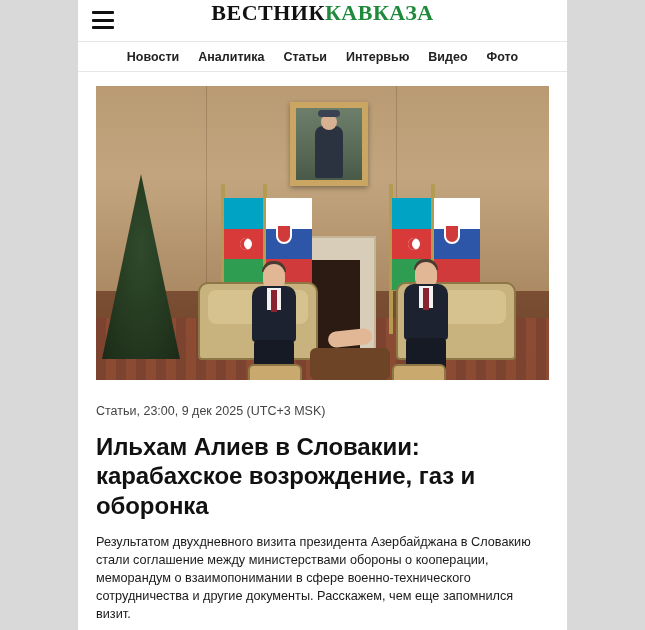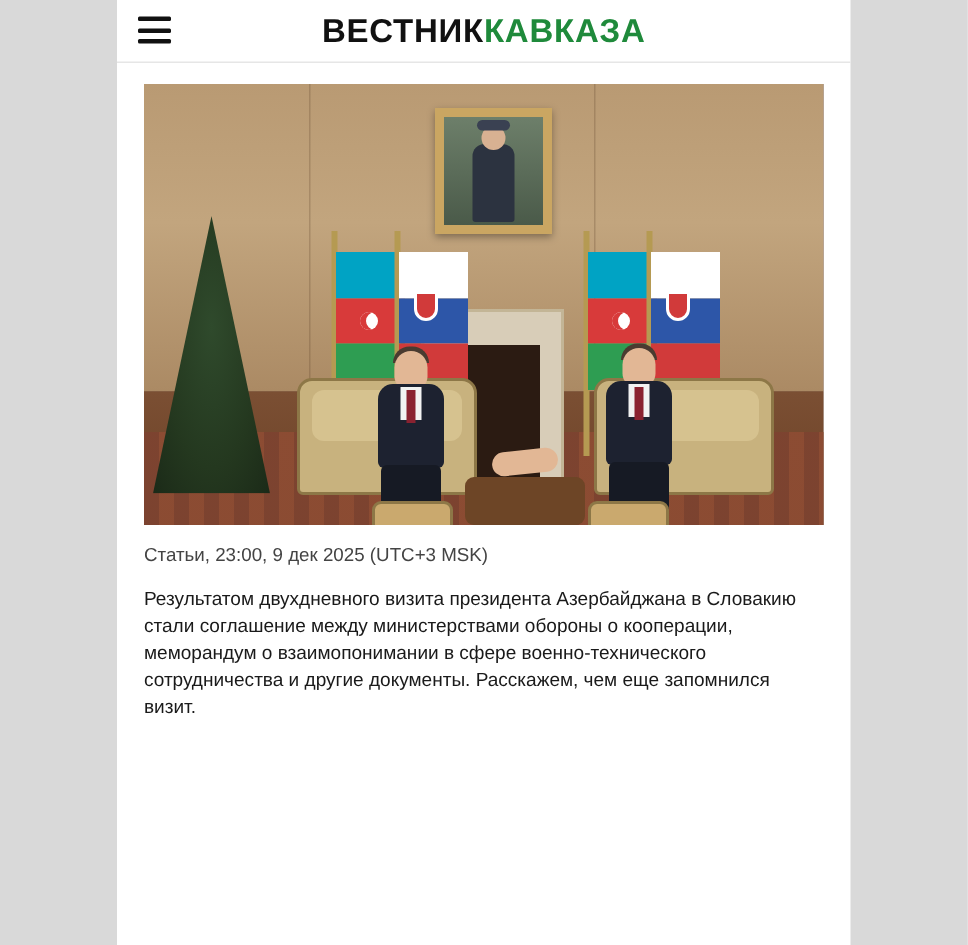--- a/index.html
+++ b/index.html
@@ -25,22 +25,22 @@
     width: 489px;
     height: 630px;
     background: #ffffff;
   }
   
   .header {
     position: relative;
     height: 42px;
     border-bottom: 1px solid #e6e6e6;
     display: flex;
-    align-items: center;
     justify-content: center;
+    font-family: Liberation Serif, serif;
   }
   .hamburger {
     position: absolute;
     left: 14px;
     top: 11px;
     width: 22px;
     height: 18px;
     display: flex;
     flex-direction: column;
     justify-content: space-between;
@@ -166,21 +166,21 @@
   .hands{position:absolute;left:232px;top:244px;width:44px;height:16px;background:#e2b795;border-radius:8px;transform:rotate(-6deg);}
   .table {
     position:absolute;left:214px;top:262px;width:80px;height:32px;
     background:#6d4526;border-radius:6px;
   }
   .stool{position:absolute;width:54px;height:40px;background:#caa96e;border-radius:6px;border:2px solid #8d7747;}
   .stool-l{left:152px;top:278px;}
   .stool-r{left:296px;top:278px;}
   
   .meta {
-    margin: 13px 18px 0 18px;
+    margin: 24px 18px 0 18px;
     font-size: 12.5px;
     color: #444;
   }
   .title {
     margin: 14px 18px 0 18px;
     font-size: 24px;
     line-height: 1.22;
     font-weight: bold;
     color: #111;
     letter-spacing: -0.1px;
@@ -215,20 +215,28 @@
       <div class="hamburger">
         <span></span>
           <span></span>
           <span></span>
       </div>
       <div class="logo">
         <span class="w1">ВЕСТНИК</span><span class="w2">КАВКАЗА</span>
       </div>
     </div>
 
+    <div class="nav">
+      <a href="#">Новости</a>
+      <a href="#">Аналитика</a>
+      <a href="#">Статьи</a>
+      <a href="#">Интервью</a>
+      <a href="#">Видео</a>
+      <a href="#">Фото</a>
+    </div>
 
     <div class="photo-wrap">
       <div class="photo">
         <div class="wall"></div>
         <div class="wall-panel" style="left:110px"></div>
         <div class="wall-panel" style="left:300px"></div>
         <div class="floor"></div>
         <div class="carpet"></div>
 
         <div class="portrait">
@@ -299,18 +307,19 @@
         <div class="hands"></div>
 
         <div class="table"></div>
         <div class="stool stool-l"></div>
         <div class="stool stool-r"></div>
       </div>
     </div>
 
     <div class="meta">Статьи, 23:00, 9 дек 2025 (UTC+3 MSK)</div>
 
+    <h1 class="title">Ильхам Алиев в Словакии: карабахское возрождение, газ и оборонка</h1>
 
 
     <p class="lead">Результатом двухдневного визита президента Азербайджана в Словакию стали соглашение между министерствами обороны о кооперации, меморандум о взаимопонимании в сфере военно-технического сотрудничества и другие документы. Расскажем, чем еще запомнился визит.</p>
 
   </div>
 </div>
 
 </body></html>

